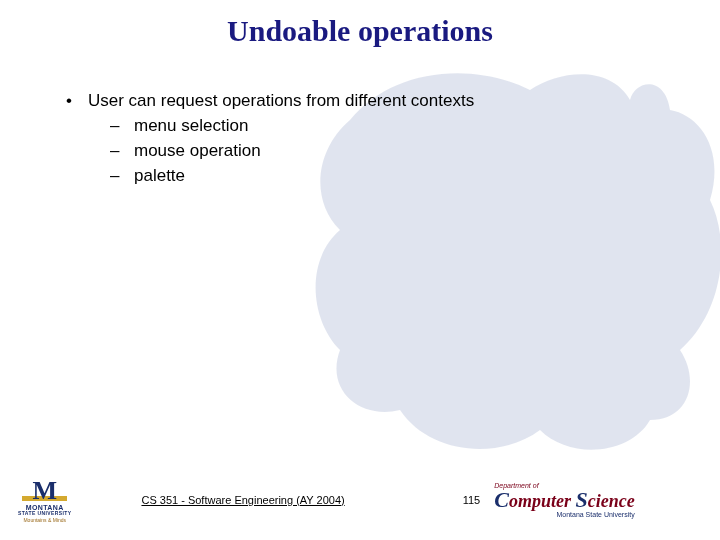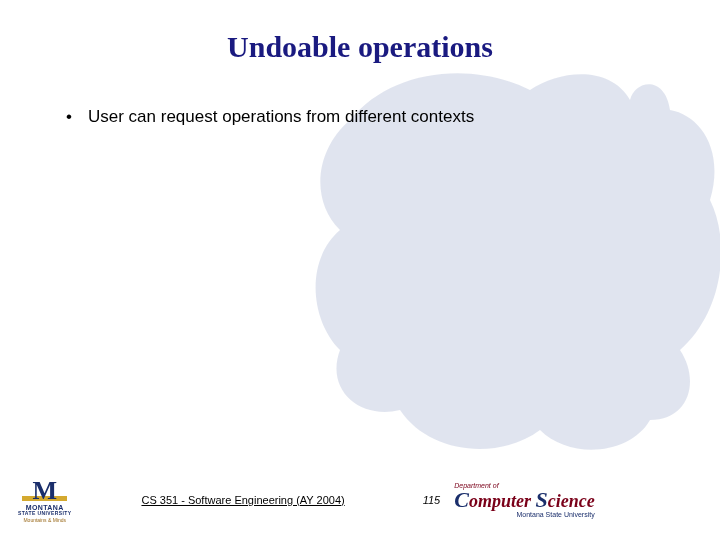--- a/index.html
+++ b/index.html
@@ -20,21 +20,20 @@
     z-index: 0;
   }
   .title {
     text-align: center;
     font-family: "Comic Sans MS", "Comic Sans", cursive;
     font-size: 30px;
     color: #1a1a80;
     padding-top: 14px;
     position: relative;
     z-index: 2;
-    margin-top: 16px;
   }
   .content {
     position: relative;
     z-index: 2;
     margin: 42px 40px 0 60px;
     font-size: 17px;
     color: #000;
     line-height: 1.35;
   }
   .content ul { list-style: none; }
@@ -97,22 +96,21 @@
   }
   .footer-course {
     font-size: 11px;
     color: #000;
     margin-left: 70px;
     text-decoration: underline;
   }
   .footer-page {
     font-size: 11px;
     color: #000;
-    margin-left: 78px;
-    font-style: italic;
+    margin-left: 118px;
   }
   .logo-right {
     margin-left: 14px;
     line-height: 1;
   }
   .logo-right .dept {
     font-size: 7px;
     font-style: italic;
     color: #7a0019;
   }
@@ -137,20 +135,25 @@
   <path fill="#5a6fa8" d="M80 60 C120 10 200 0 260 30 C290 10 340 5 360 40 C365 20 395 15 400 50 C430 55 455 90 440 140 C460 180 455 250 410 290 C430 320 420 360 380 360 C360 395 300 400 270 370 C230 400 160 395 130 350 C90 360 55 330 70 290 C40 260 35 200 70 170 C40 140 45 90 80 60 Z
   M180 140 C200 120 250 120 270 145 C290 130 330 140 335 175 C360 185 365 225 340 245 C350 275 325 305 295 295 C280 320 235 320 218 295 C185 305 160 275 172 248 C150 228 155 188 180 175 Z"></path>
 </svg>
 
 <h1 class="title">Undoable operations</h1>
 
 <div class="content">
   <ul class="lvl1">
     <li>
       <span>User can request operations from different contexts</span>
+      <ul class="lvl2">
+        <li>menu selection</li>
+        <li>mouse operation</li>
+        <li>palette</li>
+      </ul>
     </li>
   </ul>
 </div>
 
 <div class="footer">
   <div class="logo-left">
     <div class="m">M</div>
     <div class="msu">MONTANA</div>
     <div class="msu" style="font-size:5px">STATE UNIVERSITY</div>
     <div class="tag">Mountains &amp; Minds</div>

